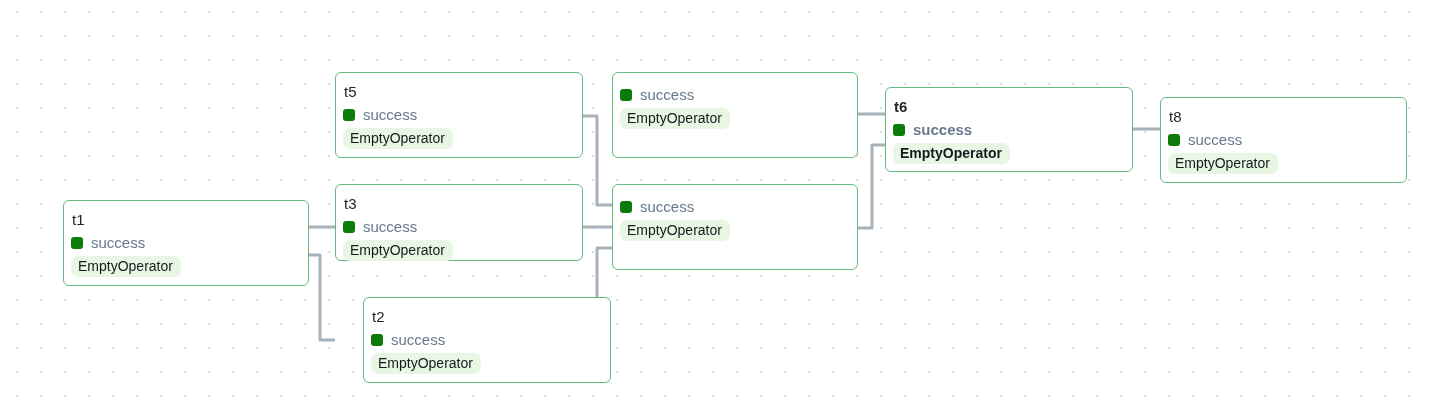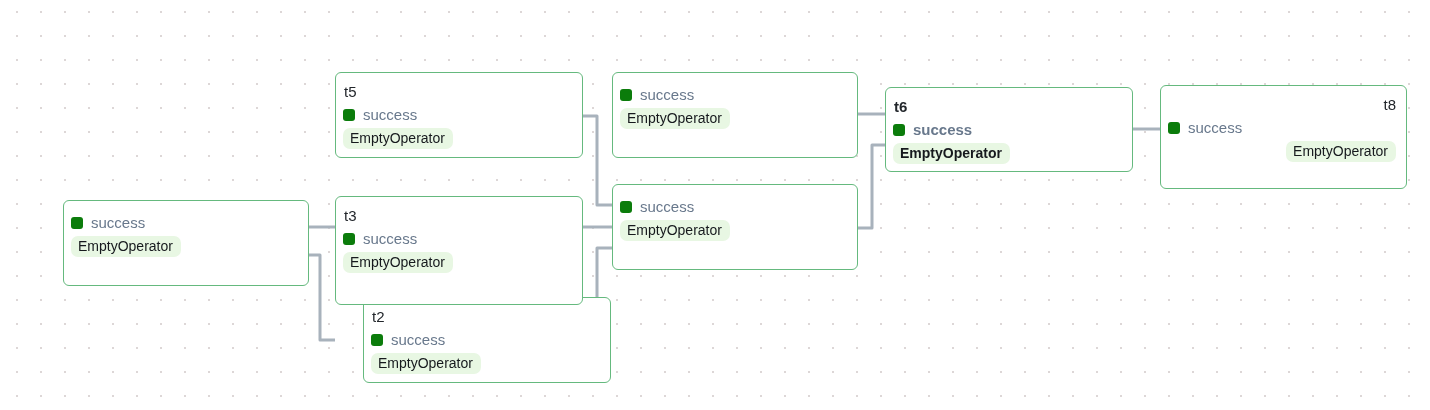--- a/index.html
+++ b/index.html
@@ -97,37 +97,38 @@
     <polyline points="309,255 320,255 320,340 335,340"></polyline>
     <polyline points="583,227 612,227"></polyline>
     <polyline points="583,116 597,116 597,205 612,205"></polyline>
     <polyline points="583,340 597,340 597,248 612,248"></polyline>
     <polyline points="858,114 885,114"></polyline>
     <polyline points="858,228 872,228 872,145 885,145"></polyline>
     <polyline points="1133,129 1160,129"></polyline>
   </svg>
 
   <div class="node" style="left:63px; top:200px; width:246px; height:86px;">
+    <div class="task-title">t1</div>
     <div class="status-row">
       <span class="status-square"></span>
       <span class="status-label">success</span>
     </div>
     <span class="operator-badge">EmptyOperator</span>
   </div>
 
   <div class="node" style="left:335px; top:297px; width:248px; height:86px;margin-left:28px;">
     <div class="task-title">t2</div>
     <div class="status-row">
       <span class="status-square"></span>
       <span class="status-label">success</span>
     </div>
     <span class="operator-badge">EmptyOperator</span>
   </div>
 
-  <div class="node" style="left:335px; top:184px; width:248px; height:109px;margin-top:12px;">
+  <div class="node" style="left:335px; top:184px; width:248px; height:77px;">
     <div class="task-title">t3</div>
     <div class="status-row">
       <span class="status-square"></span>
       <span class="status-label">success</span>
     </div>
     <span class="operator-badge">EmptyOperator</span>
   </div>
 
   <div class="node" style="left:612px; top:184px; width:246px; height:86px;">
     <div class="status-row">
@@ -156,21 +157,21 @@
   </div>
 
   <div class="node" style="left:612px; top:72px; width:246px; height:86px;">
     <div class="status-row">
       <span class="status-square"></span>
       <span class="status-label">success</span>
     </div>
     <span class="operator-badge">EmptyOperator</span>
   </div>
 
-  <div class="node" style="left:1160px; top:85px; width:247px; height:104px;text-align:right;">
+  <div class="node" style="left:1160px; top:97px; width:247px; height:86px;">
     <div class="task-title">t8</div>
     <div class="status-row">
       <span class="status-square"></span>
       <span class="status-label">success</span>
     </div>
     <span class="operator-badge">EmptyOperator</span>
   </div>
 
 </div>
 

